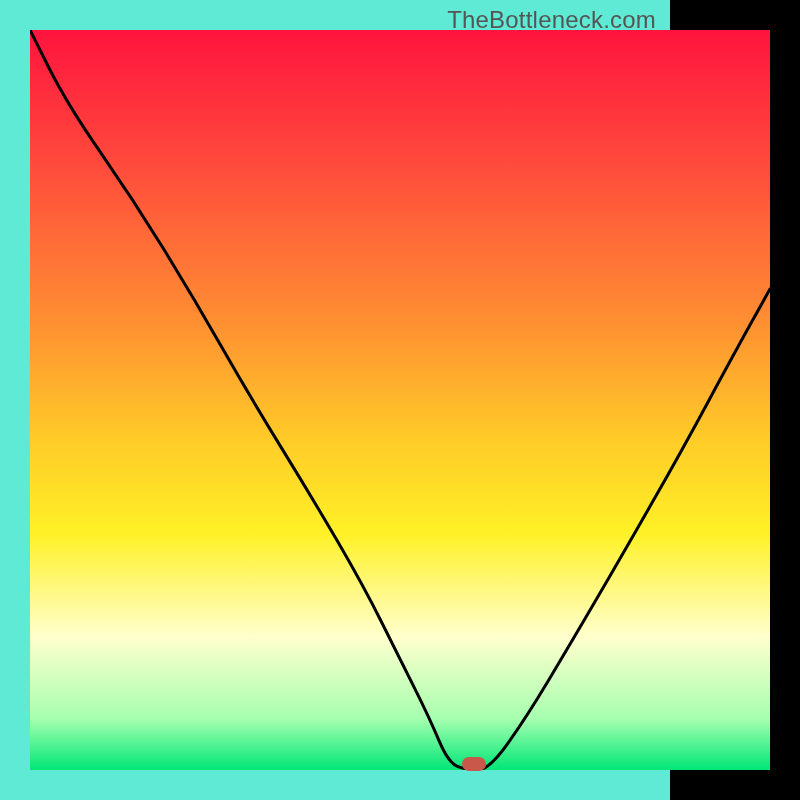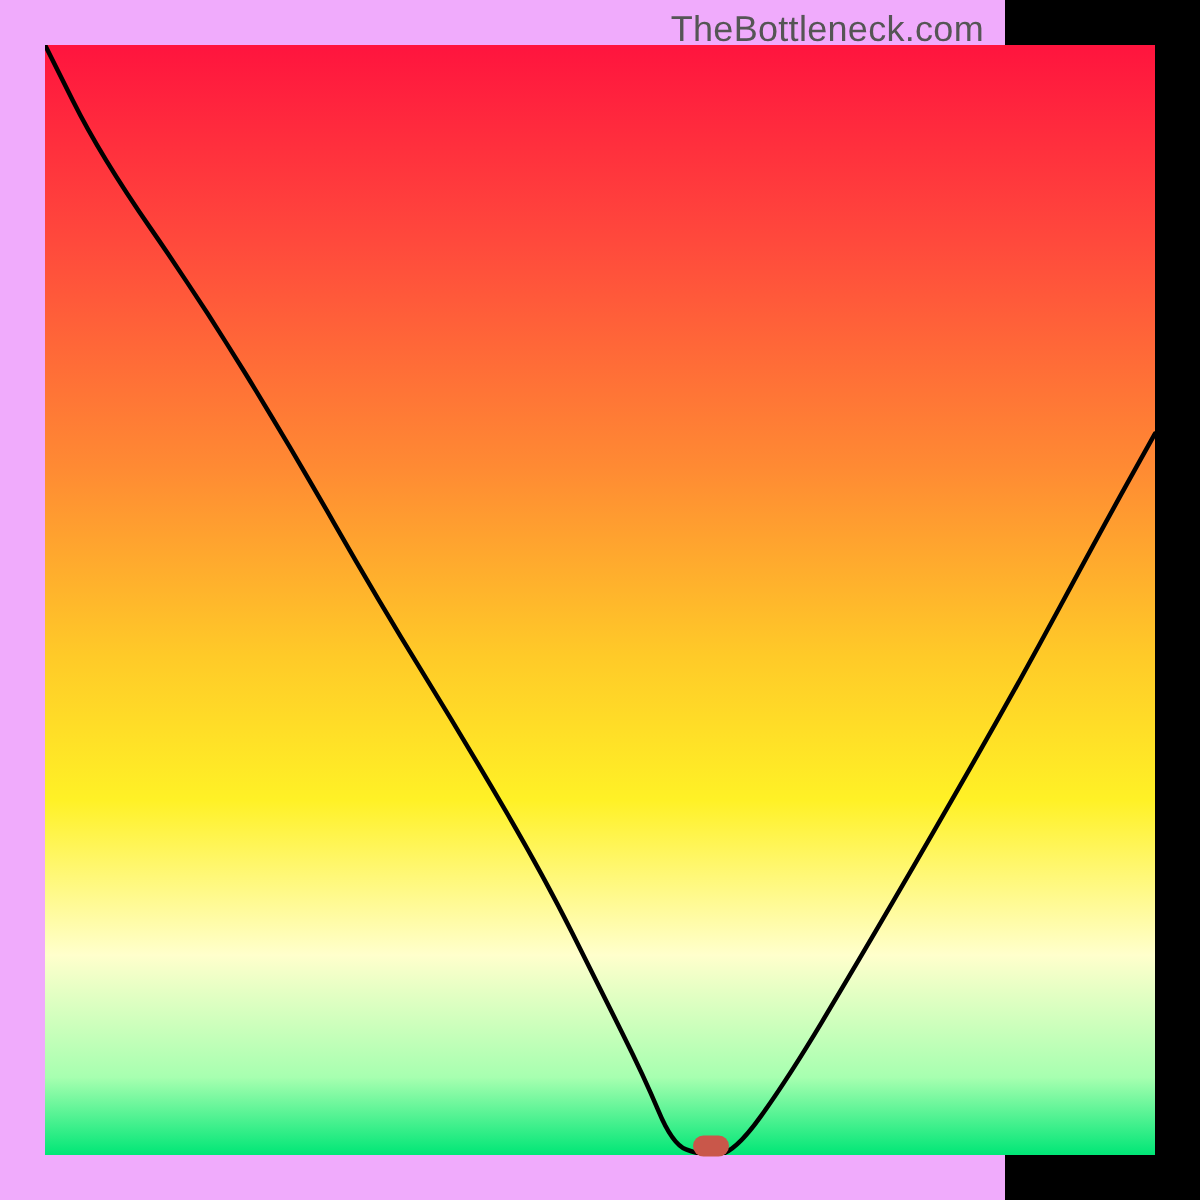--- a/index.html
+++ b/index.html
@@ -8,21 +8,21 @@
     width: 800px;
     height: 800px;
     background: #000;
     overflow: hidden;
     font-family: Arial, Helvetica, sans-serif;
   }
   .frame {
     position: relative;
     width: 670px;
     height: 800px;
-    background: #f0abfc;
+    background: #5eead4;
   }
   .watermark {
     position: absolute;
     top: 6px;
     right: 14px;
     color: #555;
     font-size: 24px;
     font-weight: 500;
     letter-spacing: 0.2px;
     z-index: 4;

